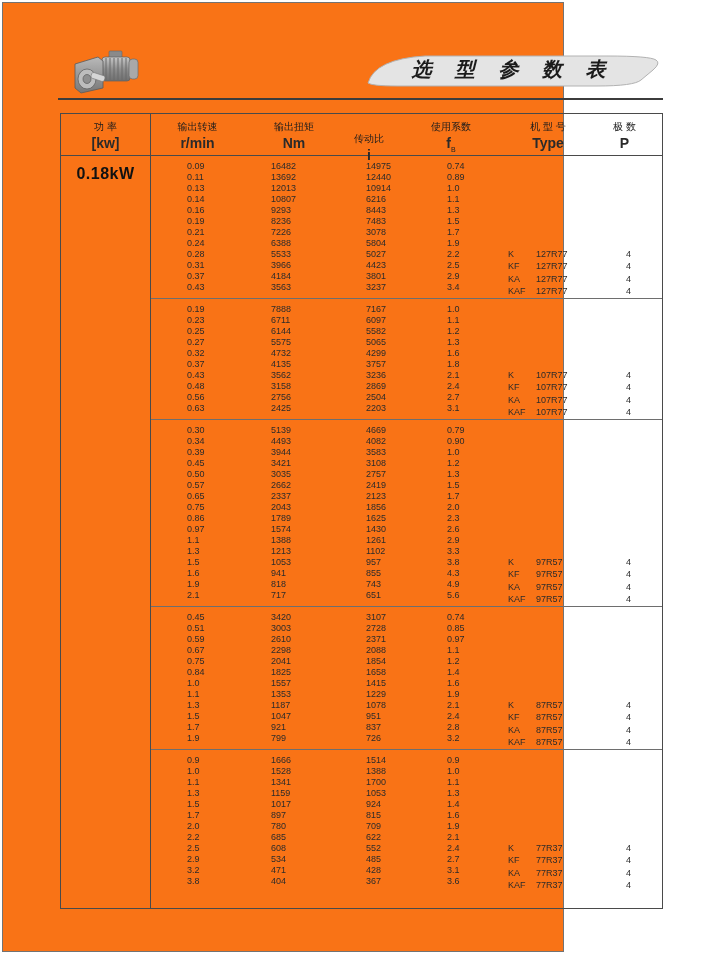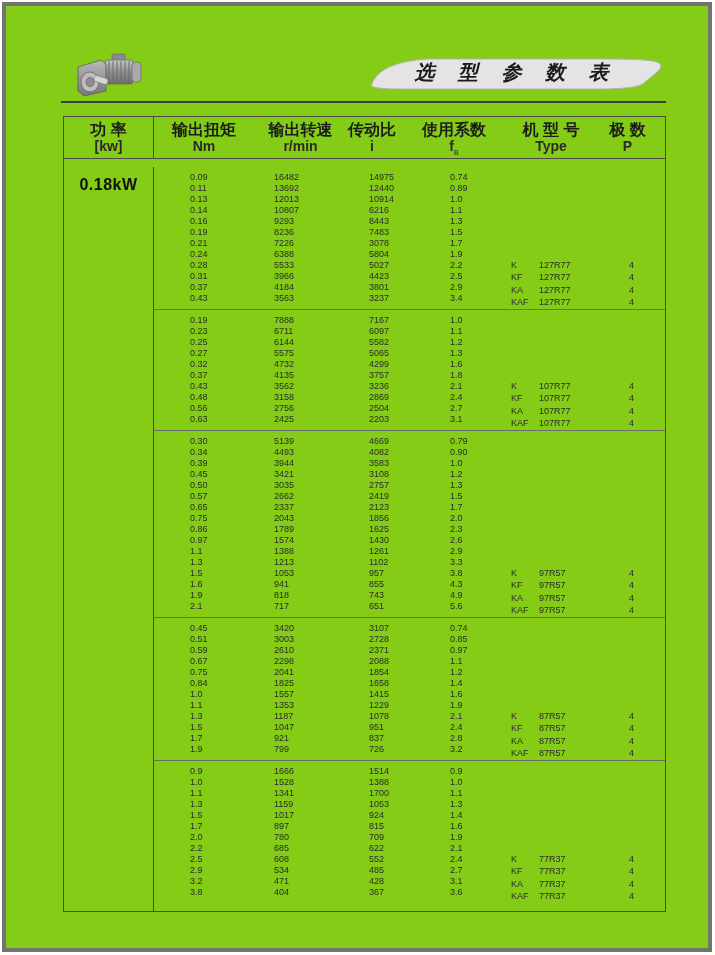--- a/index.html
+++ b/index.html
@@ -1,42 +1,42 @@
 <!DOCTYPE html>
 <html><head>
 <meta charset="utf-8">
 <style>
   * { margin:0; padding:0; box-sizing:border-box; }
   html,body { width:715px; height:955px; background:#fff; overflow:hidden;
               font-family:"Liberation Sans", sans-serif; color:#222; }
-  .page { position:absolute; left:2px; top:2px; width:710px; height:950px;
-          border:4px solid #737373; background:#84cc16; }
+  .page { position:absolute; left:2px; top:2px; width:562px; height:950px;
+          border:1px solid #737373; background:#f97316; }
 
   
   .logo { position:absolute; left:68px; top:45px; width:74px; height:50px; }
   .banner { position:absolute; left:360px; top:46px; width:300px; height:42px; }
   .banner svg { position:absolute; left:0; top:0; }
   .banner-title { position:absolute; left:0; top:7px; width:100%; text-align:center;
                   font-style:italic; font-weight:bold; font-size:20px; letter-spacing:9px;
                   color:#1b1b1b; white-space:nowrap; }
   .head-rule { position:absolute; left:55px; top:95px; width:605px; height:2px; background:#3c3c3c; }
 
   
   .sel-table { position:absolute; left:57px; top:110px; width:603px; height:796px;
                border:1px solid #4a4a4a; display:flex; flex-direction:column; }
   .thead { display:flex; height:42px; border-bottom:1px solid #4a4a4a; flex:0 0 auto; }
   .hcell { text-align:center; padding-top:6px; }
-  .hcell .h-zh { display:block; font-size:16px; font-weight:bold; line-height:14px; color:#1c1c1c; }
+  .hcell .h-zh { display:block; font-size:10px; font-weight:normal; line-height:14px; color:#1c1c1c; }
   .hcell .h-unit { font-size:14px; line-height:15px; color:#2a2a2a;font-weight:bold; }
   .hcell .h-sub { font-size:7px; vertical-align:sub; }
   .col-0 { width:90px; border-right:1px solid #4a4a4a; }
-  .col-1 { width:93px; } .col-2 { width:100px; } .col-3 { width:50px; }
+  .col-1 { width:93px; } .col-2 { width:100px; } .col-3 { width:50px;margin-top:12px; }
   .col-4 { width:114px; } .col-5 { width:80px; } .col-6 { width:73px; }
 
-  .tbody { display:flex; flex:1 1 auto; min-height:0;margin-top:8px; }
+  .tbody { display:flex; flex:1 1 auto; min-height:0; }
   .power-col { width:90px; border-right:1px solid #4a4a4a; flex:0 0 auto; }
   .power-label { margin-top:9px; text-align:center; font-size:16px; font-weight:bold; color:#111;
                  letter-spacing:0.5px; }
   .data-col { flex:1 1 auto; display:flex; flex-direction:column; }
 
   .group { position:relative; padding:5px 0; }
   .group:not(:last-child) { border-bottom:1px solid #6e6e6e; }
   .rows { display:block; }
   .row { display:flex; line-height:11px; font-size:9px; color:#2b2b2b; }
   .c-speed  { display:inline-block; margin-left:36px; width:84px; }
@@ -95,27 +95,27 @@
   </div>
 
   <div class="head-rule"></div>
 
   <div class="sel-table">
     <div class="thead">
         <div class="hcell col-0">
     <span class="h-zh">功  率</span>
     <span class="h-unit">[kw]</span><sub class="h-sub"></sub>
   </div>
+        <div class="hcell col-1">
+    <span class="h-zh">输出转速</span>
+    <span class="h-unit">r/min</span><sub class="h-sub"></sub>
+  </div>
         <div class="hcell col-2">
     <span class="h-zh">输出扭矩</span>
     <span class="h-unit">Nm</span><sub class="h-sub"></sub>
-  </div>
-        <div class="hcell col-1">
-    <span class="h-zh">输出转速</span>
-    <span class="h-unit">r/min</span><sub class="h-sub"></sub>
   </div>
         <div class="hcell col-3">
     <span class="h-zh">传动比</span>
     <span class="h-unit">i</span><sub class="h-sub"></sub>
   </div>
         <div class="hcell col-4">
     <span class="h-zh">使用系数</span>
     <span class="h-unit">f</span><sub class="h-sub">B</sub>
   </div>
         <div class="hcell col-5">

